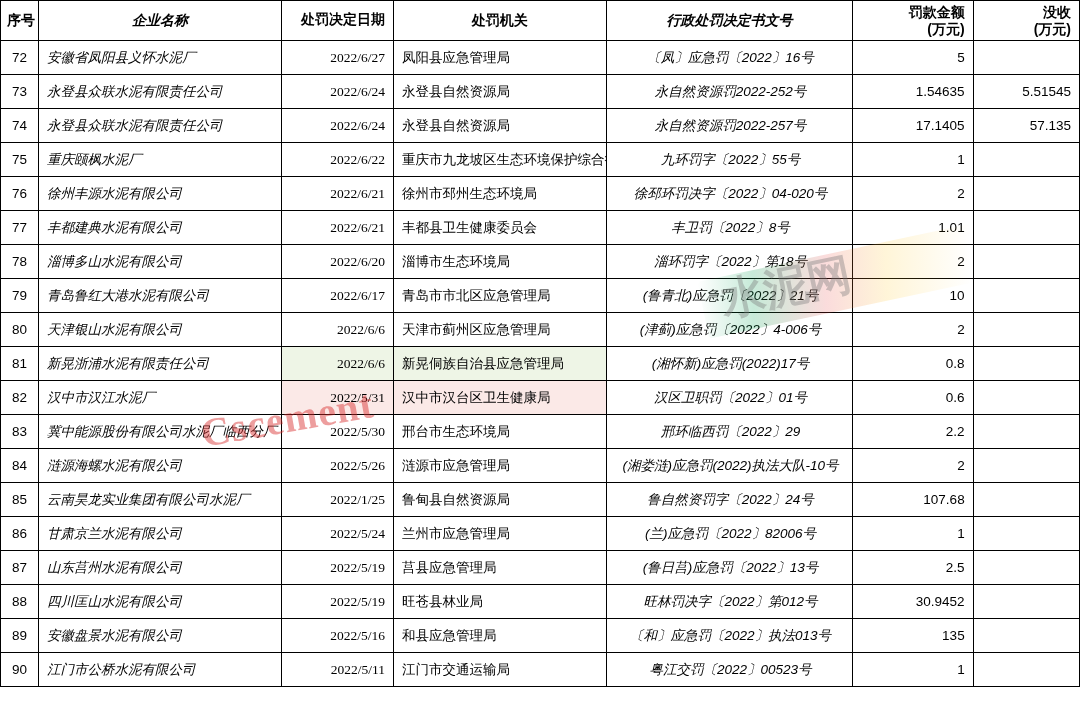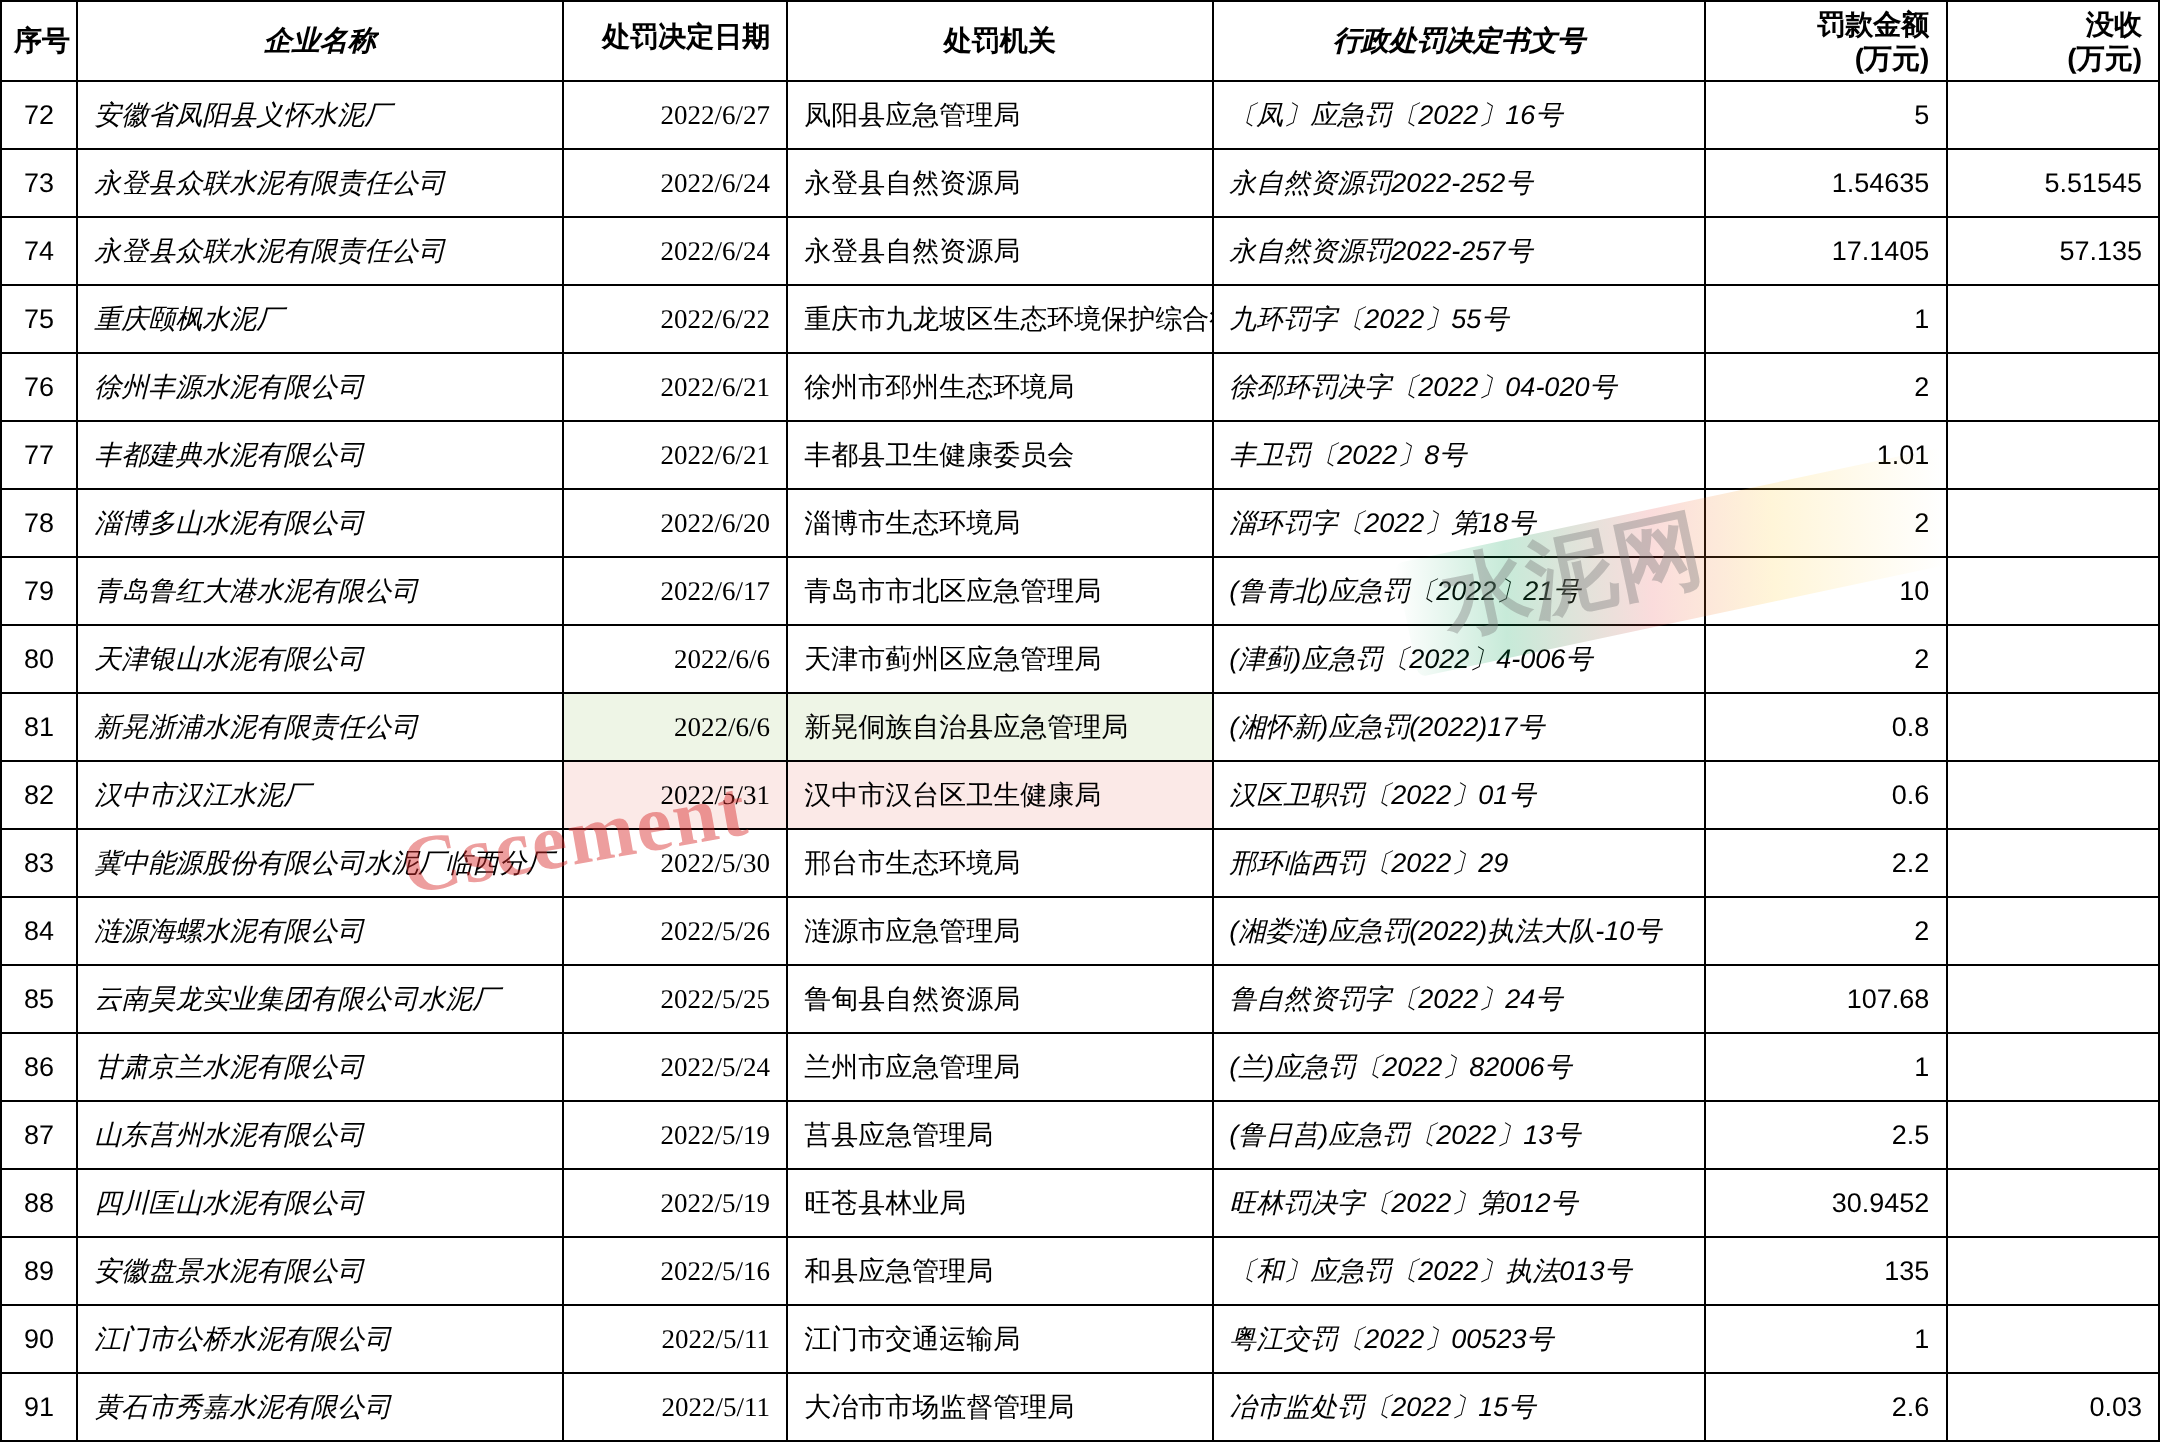--- a/index.html
+++ b/index.html
@@ -87,21 +87,21 @@
   thead th .l2 { display: block; }
   .c-idx   { width: 38px;  text-align: center; }
   .c-name  { width: 242px; text-align: center; font-style: italic; }
   .c-date  { width: 112px; text-align: right; padding-right: 8px; font-family: Liberation Serif, serif; }
   .c-org   { width: 212px; text-align: center; }
   .c-doc   { width: 246px; text-align: center; font-style: italic; }
   .c-fine  { width: 120px; text-align: right; padding-right: 8px; }
   .c-conf  { width: 106px; text-align: right; padding-right: 8px; }
   td.c-name { text-align: left; padding-left: 8px; }
   td.c-org  { text-align: left; padding-left: 8px; }
-  td.c-doc  { text-align: left; padding-left: 8px; margin-top: 21px; }
+  td.c-doc  { text-align: center; padding-left: 8px; margin-top: 21px; }
   tbody tr:nth-child(10) td.c-date,
   tbody tr:nth-child(10) td.c-org { background: #eef5e6; }
   tbody tr:nth-child(11) td.c-date,
   tbody tr:nth-child(11) td.c-org { background: #fbe9e7; }
 </style>
 </head>
 <body>
 
 <div id="watermark">
   <div class="wm-stripe"></div>
@@ -241,21 +241,21 @@
         <td class="c-name">涟源海螺水泥有限公司</td>
         <td class="c-date">2022/5/26</td>
         <td class="c-org">涟源市应急管理局</td>
         <td class="c-doc">(湘娄涟)应急罚(2022)执法大队-10号</td>
         <td class="c-fine">2</td>
         <td class="c-conf"></td>
       </tr>
       <tr>
         <td class="c-idx">85</td>
         <td class="c-name">云南昊龙实业集团有限公司水泥厂</td>
-        <td class="c-date">2022/5/25</td>
+        <td class="c-date">2022/1/25</td>
         <td class="c-org">鲁甸县自然资源局</td>
         <td class="c-doc">鲁自然资罚字〔2022〕24号</td>
         <td class="c-fine">107.68</td>
         <td class="c-conf"></td>
       </tr>
       <tr>
         <td class="c-idx">86</td>
         <td class="c-name">甘肃京兰水泥有限公司</td>
         <td class="c-date">2022/5/24</td>
         <td class="c-org">兰州市应急管理局</td>
@@ -292,23 +292,14 @@
       </tr>
       <tr>
         <td class="c-idx">90</td>
         <td class="c-name">江门市公桥水泥有限公司</td>
         <td class="c-date">2022/5/11</td>
         <td class="c-org">江门市交通运输局</td>
         <td class="c-doc">粤江交罚〔2022〕00523号</td>
         <td class="c-fine">1</td>
         <td class="c-conf"></td>
       </tr>
-      <tr>
-        <td class="c-idx">91</td>
-        <td class="c-name">黄石市秀嘉水泥有限公司</td>
-        <td class="c-date">2022/5/11</td>
-        <td class="c-org">大冶市市场监督管理局</td>
-        <td class="c-doc">冶市监处罚〔2022〕15号</td>
-        <td class="c-fine">2.6</td>
-        <td class="c-conf">0.03</td>
-      </tr>
     </tbody>
 </table>
 
 </body></html>

